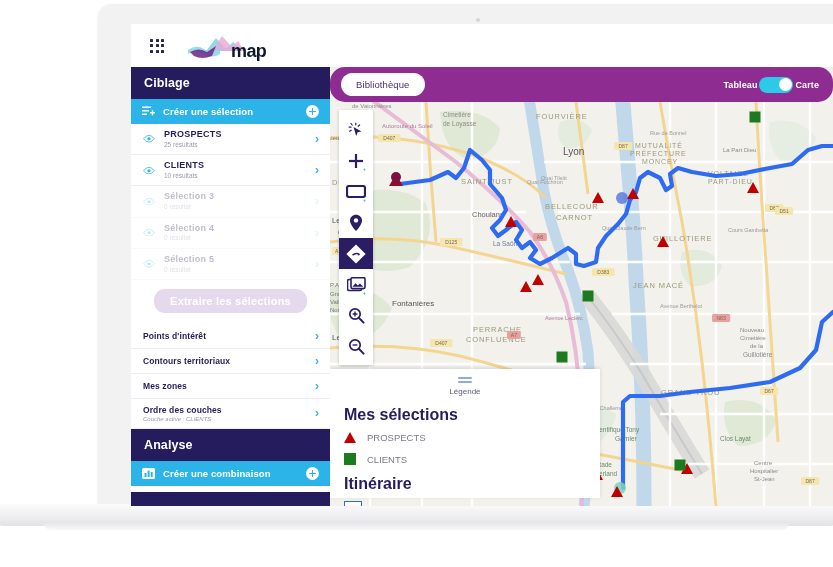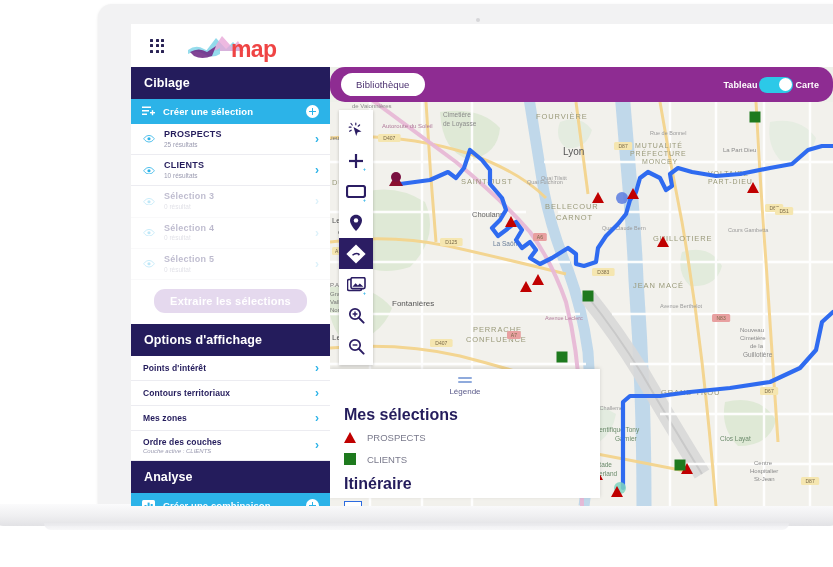--- a/index.html
+++ b/index.html
@@ -56,21 +56,21 @@
   .brandbar {
     height: 43px; background:#fff;
     display:flex; align-items:center; gap:22px;
     padding-left:19px;
   }
   .grid-icon { display:grid; grid-template-columns:repeat(3,3px); grid-gap:2.5px; }
   .grid-icon i { display:block; width:3px; height:3px; background:#2a2355; border-radius:.5px; }
   .logo { display:flex; align-items:flex-end; gap:1px; position:relative; }
   .logo-mark { width:58px; height:26px; display:block; }
   .logo-text {
-    font-size:23px; font-weight:700; color:#ef4444;
+    font-size:18px; font-weight:700; color:#0f172a;
     letter-spacing:-.6px; line-height:.9; margin-left:-14px; margin-bottom:-1px;
   }
 
   
   .body-split { display:flex; height:439px; }
 
   
   .sidebar {
     width:199px; flex:0 0 199px;
     background:#f1f1f4;
@@ -342,21 +342,20 @@
               <div class="sel-sub">0 résultat</div>
             </div>
             <span class="chev">›</span>
           </div>
 
           <div class="extract-wrap">
             <button class="extract-btn">Extraire les sélections</button>
           </div>
         </div>
 
-        <div class="panel-head">Options d'affichage</div>
 
         <div class="opt-list">
           <div class="opt-item">
             <div class="opt-text">
               <div class="opt-name">Points d'intérêt</div>
             </div>
             <span class="chev">›</span>
           </div>
           <div class="opt-item">
             <div class="opt-text">

